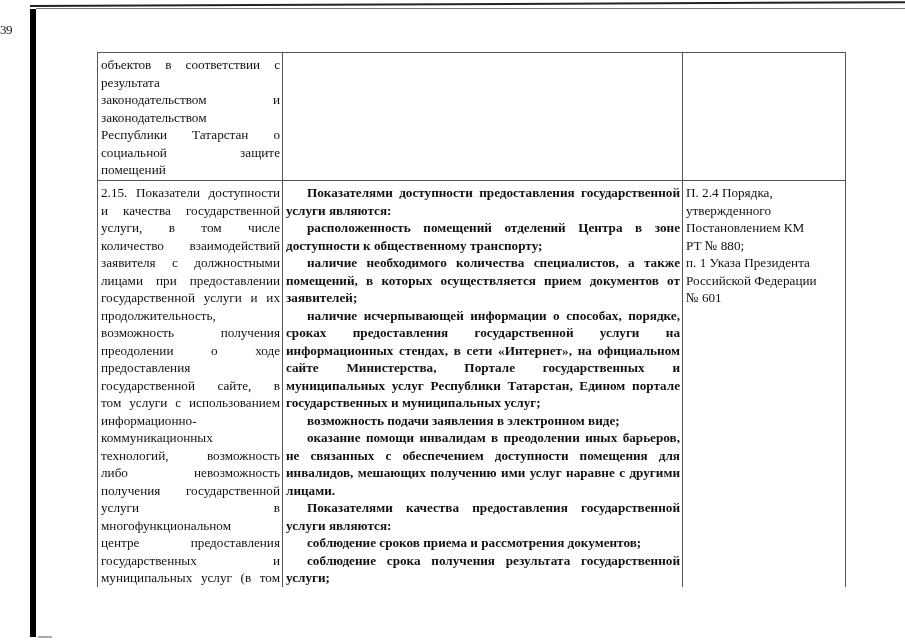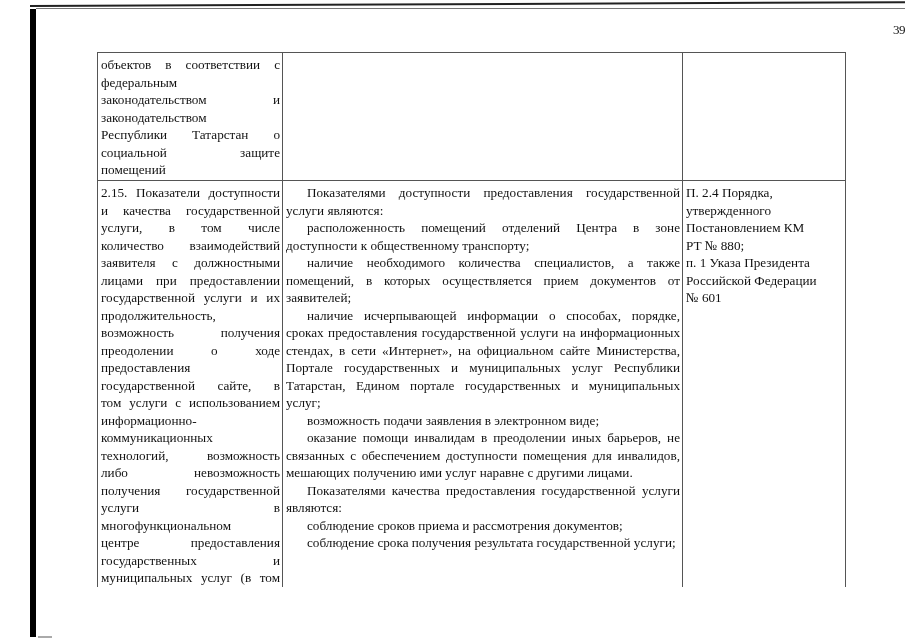--- a/index.html
+++ b/index.html
@@ -39,21 +39,21 @@
       top: 8px;
       width: 869px;
       height: 1px;
       background: #777;
     }
     .page-number {
       position: absolute;
       left: 0;
       width: 905px;
       top: 22px;
-      text-align: right;
+      text-align: left;
       font-size: 13px;
       letter-spacing: -0.5px;
     }
     .doc-table {
       position: absolute;
       left: 97px;
       top: 52px;
       width: 652px;
       border-collapse: collapse;
       table-layout: fixed;
@@ -82,20 +82,21 @@
       text-align-last: justify;
     }
     .line-l {
       display: block;
       text-align: left;
     }
     .para {
       display: block;
       text-indent: 21px;
       text-align: justify;
+      font-weight: bold;
     }
     .right-cell-text {
       text-align: left;
       line-height: 17.5px;
     }
     .footer-mark {
       position: absolute;
       left: 38px;
       top: 636px;
       width: 14px;
@@ -115,21 +116,21 @@
 <table class="doc-table">
   <colgroup>
     <col class="col1">
     <col class="col2">
     <col class="col3">
   </colgroup>
   <tbody>
       <tr class="row-continuation">
     <td>
       <span class="line-j">объектов в соответствии с</span>
-      <span class="line-l">федеральным</span>
+      <span class="line-l">результата</span>
       <span class="line-j">законодательством и</span>
       <span class="line-l">законодательством</span>
       <span class="line-j">Республики Татарстан о</span>
       <span class="line-j">социальной защите</span>
       <span class="line-l">помещений</span>
     </td>
     <td></td>
     <td></td>
   </tr>
   <tr class="row-215">

